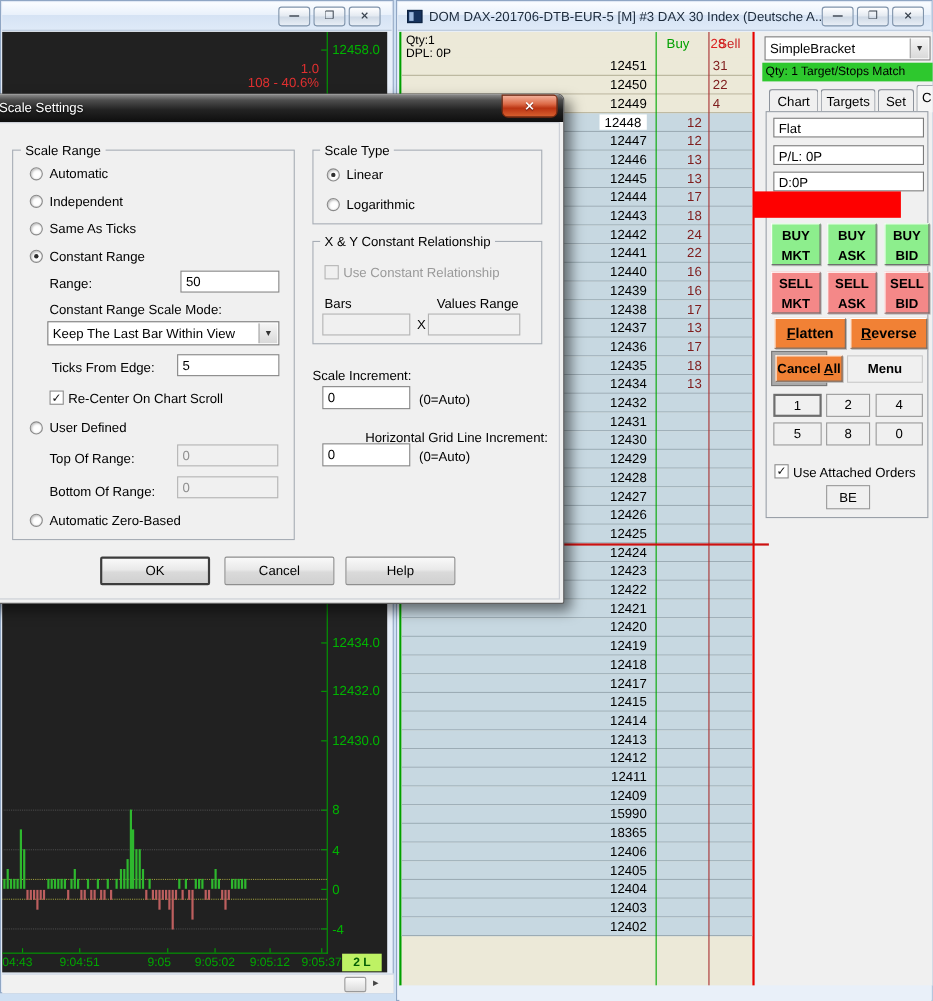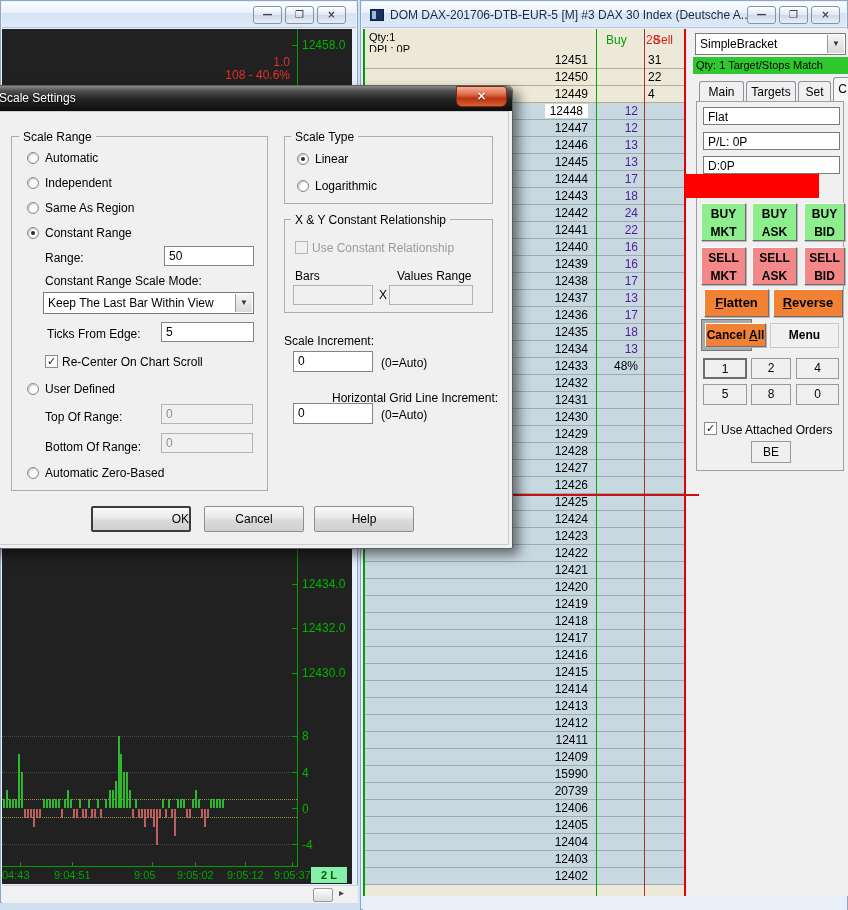--- a/index.html
+++ b/index.html
@@ -23,40 +23,40 @@
   .rtext { position:absolute; color:#e03030; font-size:12px; white-space:nowrap; text-align:right; }
   .vaxis { position:absolute; left:295px; top:0; width:1px; height:838px; background:#00a000; }
   .haxis { position:absolute; left:0; top:837px; width:296px; height:1px; background:#00a000; }
   .tick { position:absolute; left:290px; width:5px; height:1px; background:#00a000; }
   .grid { position:absolute; left:0; width:295px; height:0; border-top:1px dotted #4b4b4b; }
   .grid.y { border-top:1px dotted #97973c; }
   .hbar { position:absolute; width:2px; }
   .hbar.up { background:#2eb82e; }
   .hbar.dn { background:#bd5f5f; }
   .tlabel { position:absolute; top:840px; color:#00a800; font-size:11px; white-space:nowrap; }
-  .badge { position:absolute; left:309px; top:838px; width:36px; height:16px; background:#86efac;
+  .badge { position:absolute; left:309px; top:838px; width:36px; height:16px; background:#bef264;
     color:#045f04; font:bold 11px/16px "Liberation Sans", sans-serif; text-align:center; }
   .hscroll { position:absolute; left:1px; top:884px; width:356px; height:18px; background:#f1f1f1; border-top:1px solid #c8d4e4; }
   .hthumb { position:absolute; left:311px; top:2px; width:20px; height:14px; background:linear-gradient(#fdfdfd,#dcdcdc); border:1px solid #9a9a9a; border-radius:2px; }
   .harrow { position:absolute; left:337px; top:1px; color:#444; font-size:10px; }
 
   
   .ladder { position:absolute; left:2px; top:28px; width:323px; height:867px; background:#ece9d8; overflow:hidden;
     border-left:2px solid #00a000; border-right:2px solid #e60000; }
   .lhead { position:absolute; left:0; top:0; width:100%; height:23px; background:#ece9d8; }
   .dom-row { position:relative; width:100%; height:17px; }
   .dom-row.a { background:#ece9d8; border-bottom:1px solid #b3ae95; }
   .dom-row.b { background:#c7d8e1; border-bottom:1px solid #9cacb5; }
   .cell-p { position:absolute; left:0; top:0; width:231px; height:16px; text-align:right; padding-right:8px;
     font-size:12px; color:#000; line-height:16px; }
   .cell-b { position:absolute; left:231px; top:0; width:48px; height:16px; text-align:right; padding-right:6px;
-    font-size:12px; color:#4c1d95; line-height:16px; }
+    font-size:12px; color:#7f1d1d; line-height:16px; }
   .cell-b.pct { color:#000; }
   .cell-s { position:absolute; left:279px; top:0; width:42px; height:16px; text-align:left; padding-left:4px;
-    font-size:12px; color:#000000; line-height:16px; }
+    font-size:12px; color:#7f1d1d; line-height:16px; }
   .hlprice { background:#ffffff; padding:0 5px; }
   .vline { position:absolute; top:0; bottom:0; width:1px; z-index:3; }
   .redhline { position:absolute; left:2px; top:493px; width:336px; height:2px; background:#cc1111; z-index:4; }
 
   
   .panel { position:absolute; left:327px; top:28px; width:160px; height:867px; background:#f0f0f0; }
   .combo { position:absolute; background:#fff; border:1px solid #7b7b7b; font-size:12px; }
   .combo .txt { position:absolute; left:4px; top:3px; }
   .ddbtn { position:absolute; right:1px; top:1px; bottom:1px; width:17px; background:linear-gradient(#f5f5f5,#d9d9d9);
     border-left:1px solid #9a9a9a; font-size:8px; color:#333; text-align:center; line-height:18px; }
@@ -102,21 +102,21 @@
   .dlabel { position:absolute; font-size:12px; color:#000; white-space:nowrap; }
   .dlabel.dis { color:#9a9a9a; }
   .rad { position:absolute; width:12px; height:12px; border:1px solid #8a8a8a; border-radius:50%;
     background:radial-gradient(circle at 35% 35%, #fff 55%, #e2e2e2); box-shadow:inset 1px 1px 2px rgba(0,0,0,.25); }
   .rad.sel::after { content:""; position:absolute; left:3px; top:3px; width:4px; height:4px; border-radius:50%; background:#2e2e2e; }
   .inp { position:absolute; background:#fff; border:1px solid #848484; font-size:12px; padding:2px 0 0 4px; }
   .inp.dis { background:#f0f0f0; color:#8f8f8f; border-color:#b3b3b3; }
   .dcombo { position:absolute; background:#fff; border:1px solid #7b7b7b; font-size:12px; }
   .btn7 { position:absolute; width:100px; height:26px; background:linear-gradient(#f9f9f9,#e9e9e9 45%,#dadada 55%,#d0d0d0);
     border:1px solid #8e8e8e; border-radius:2px; font-size:12px; text-align:center; line-height:24px; color:#000; }
-  .btn7.def { border:2px solid #3c3c3c; line-height:22px;text-align:right; }
+  .btn7.def { border:2px solid #3c3c3c; line-height:22px; }
   u { text-decoration:underline; }
 </style>
 </head>
 <body>
 
 <div id="stage">
 
   <div class="win" style="left:0;top:0;width:358px;height:903px;">
     <div class="titlebar">
       <div class="capbtns" style="right:10px;">
@@ -357,25 +357,20 @@
             <div class="cell-p">12435</div>
             <div class="cell-b">18</div>
             <div class="cell-s"></div>
           </div>
           <div class="dom-row b">
             <div class="cell-p">12434</div>
             <div class="cell-b">13</div>
             <div class="cell-s"></div>
           </div>
           <div class="dom-row b">
-            <div class="cell-p">12433</div>
-            <div class="cell-b pct">48%</div>
-            <div class="cell-s"></div>
-          </div>
-          <div class="dom-row b">
             <div class="cell-p">12432</div>
             <div class="cell-b"></div>
             <div class="cell-s"></div>
           </div>
           <div class="dom-row b">
             <div class="cell-p">12431</div>
             <div class="cell-b"></div>
             <div class="cell-s"></div>
           </div>
           <div class="dom-row b">
@@ -442,25 +437,20 @@
             <div class="cell-p">12418</div>
             <div class="cell-b"></div>
             <div class="cell-s"></div>
           </div>
           <div class="dom-row b">
             <div class="cell-p">12417</div>
             <div class="cell-b"></div>
             <div class="cell-s"></div>
           </div>
           <div class="dom-row b">
-            <div class="cell-p">12416</div>
-            <div class="cell-b"></div>
-            <div class="cell-s"></div>
-          </div>
-          <div class="dom-row b">
             <div class="cell-p">12415</div>
             <div class="cell-b"></div>
             <div class="cell-s"></div>
           </div>
           <div class="dom-row b">
             <div class="cell-p">12414</div>
             <div class="cell-b"></div>
             <div class="cell-s"></div>
           </div>
           <div class="dom-row b">
@@ -482,21 +472,21 @@
             <div class="cell-p">12409</div>
             <div class="cell-b"></div>
             <div class="cell-s"></div>
           </div>
           <div class="dom-row b">
             <div class="cell-p">15990</div>
             <div class="cell-b"></div>
             <div class="cell-s"></div>
           </div>
           <div class="dom-row b">
-            <div class="cell-p">20739</div>
+            <div class="cell-p">18365</div>
             <div class="cell-b"></div>
             <div class="cell-s"></div>
           </div>
           <div class="dom-row b">
             <div class="cell-p">12406</div>
             <div class="cell-b"></div>
             <div class="cell-s"></div>
           </div>
           <div class="dom-row b">
             <div class="cell-p">12405</div>
@@ -524,21 +514,21 @@
     </div>
     <div class="redhline"></div>
 
     <div class="panel">
       <div class="combo" style="left:7px;top:4px;width:151px;height:22px;">
         <span class="txt">SimpleBracket</span>
         <span class="ddbtn">▼</span>
       </div>
       <div class="status" style="left:5px;top:28px;width:156px;height:17px;">Qty: 1 Target/Stops Match</div>
 
-      <div class="tab" style="left:11px;top:52px;width:45px;">Main</div>
+      <div class="tab" style="left:11px;top:52px;width:45px;">Chart</div>
       <div class="tab" style="left:58px;top:52px;width:50px;">Targets</div>
       <div class="tab" style="left:110px;top:52px;width:33px;">Set</div>
       <div class="tab raised" style="left:145px;top:48px;width:19px;">C</div>
 
       <div class="pbox"></div>
 
       <div class="pinp" style="left:15px;top:78px;width:137px;height:18px;">Flat</div>
       <div class="pinp" style="left:15px;top:103px;width:137px;height:18px;">P/L: 0P</div>
       <div class="pinp" style="left:15px;top:127px;width:137px;height:18px;">D:0P</div>
       <div class="redblock"></div>
@@ -604,21 +594,21 @@
     <div class="dlg-body"></div>
 
     <div class="grp" style="left:20px;top:50px;width:257px;height:355px;"></div>
     <div class="grp-label" style="left:28px;top:44px;">Scale Range</div>
 
     <div class="rad" style="left:36px;top:66px;"></div>
     <div class="dlabel" style="left:54px;top:65px;">Automatic</div>
     <div class="rad" style="left:36px;top:91px;"></div>
     <div class="dlabel" style="left:54px;top:90px;">Independent</div>
     <div class="rad" style="left:36px;top:116px;"></div>
-    <div class="dlabel" style="left:54px;top:115px;">Same As Region</div>
+    <div class="dlabel" style="left:54px;top:115px;">Same As Ticks</div>
     <div class="rad sel" style="left:36px;top:141px;"></div>
     <div class="dlabel" style="left:54px;top:140px;">Constant Range</div>
 
     <div class="dlabel" style="left:54px;top:165px;">Range:</div>
     <div class="inp" style="left:173px;top:160px;width:90px;height:20px;">50</div>
 
     <div class="dlabel" style="left:54px;top:188px;">Constant Range Scale Mode:</div>
     <div class="dcombo" style="left:52px;top:206px;width:211px;height:22px;">
       <span style="position:absolute;left:4px;top:3px;">Keep The Last Bar Within View</span>
       <span class="ddbtn">▼</span>

